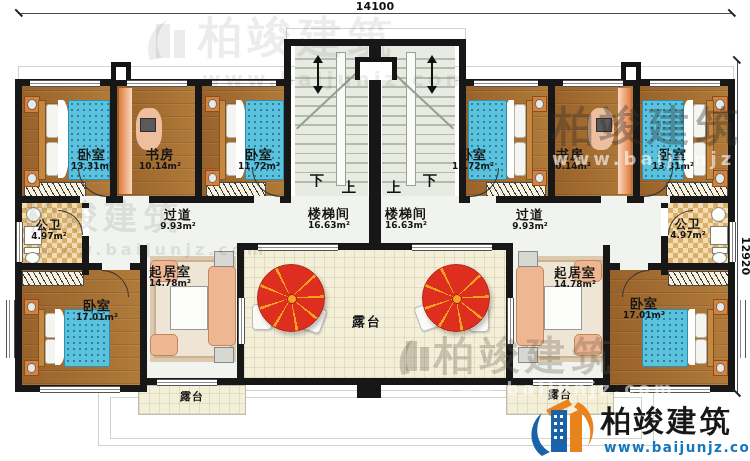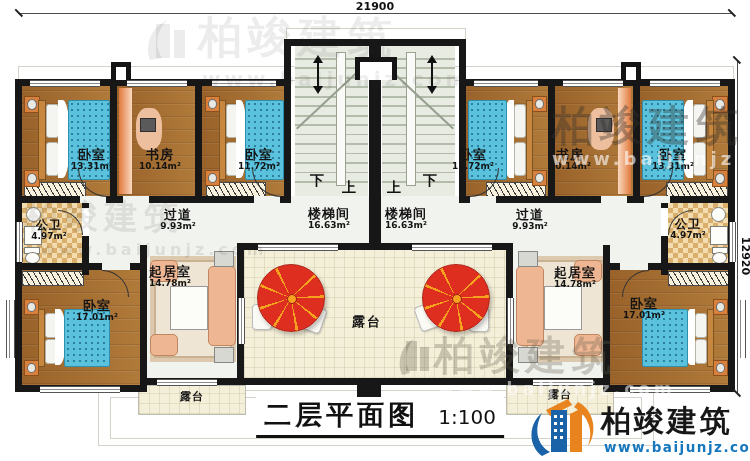--- a/index.html
+++ b/index.html
@@ -382,30 +382,26 @@
           <path d="M4,40 C-2,26 4,10 16,4 C7,14 6,28 12,38 Z" fill="currentColor"></path>
         </svg>
       <span class="big" style="font-size:40px;color:rgba(100,92,75,.30)">柏竣建筑</span>
     </div>
     <div class="url" style="font-size:17px;margin-left:40px;margin-top:-4px;color:rgba(255,255,255,.55)">www.baijunjz.com</div>
   </div>
 
   <div class="dimline" style="left:18px;top:13px;width:714px;height:1px"></div>
   <div class="dimtick" style="left:14px;top:12px"></div>
   <div class="dimtick" style="left:727px;top:12px"></div>
-  <div class="dimlabel" style="left:375px;top:0;transform:translateX(-50%)">21900</div>
+  <div class="dimlabel" style="left:375px;top:0;transform:translateX(-50%)">14100</div>
   <div class="dimline" style="left:737px;top:60px;width:1px;height:333px"></div>
   <div class="dimtick" style="left:732px;top:59px"></div>
   <div class="dimtick" style="left:732px;top:392px"></div>
   <div class="dimlabel" style="left:739px;top:256px;transform:rotate(90deg) translate(-50%,-100%);transform-origin:0 0;padding:0 3px">12920</div>
 
-  <div class="titlebox">
-    <span class="t1">二层平面图</span>
-    <span class="t2">1:100</span>
-  </div>
 
   <svg class="abs" style="left:526px;top:396px;z-index:7" width="76" height="64" viewBox="0 0 76 64">
     <path d="M16,60 C2,50 2,28 16,17 C8,32 10,48 24,56 Z" fill="#1b63a8"></path>
     <path d="M52,6 C68,14 72,36 62,50 C68,34 62,20 48,11 Z" fill="#e8831d"></path>
     <path d="M20,14 L42,3 L46,9 L24,20 Z" fill="#e8831d"></path>
     <rect x="25" y="14" width="16" height="42" fill="#1b63a8"></rect>
     <path fill="#fff" d="M28,19h3v3h-3z M34,19h3v3h-3z M28,26h3v3h-3z M34,26h3v3h-3z M28,33h3v3h-3z M34,33h3v3h-3z M28,40h3v3h-3z M34,40h3v3h-3z"></path>
     <path d="M44,18 L56,12 V56 H44 Z" fill="#e8831d"></path>
   </svg>
   <div class="logo-name">柏竣建筑</div>

